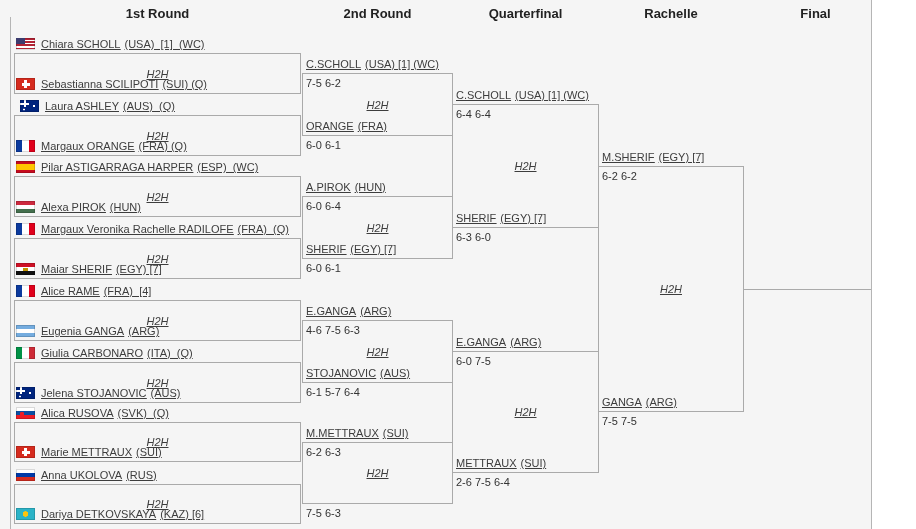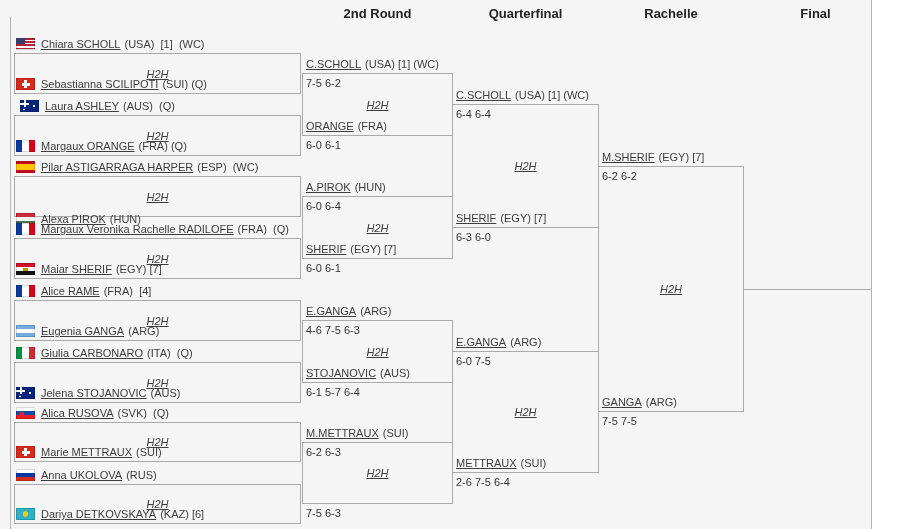--- a/index.html
+++ b/index.html
@@ -2,21 +2,21 @@
 <html><head>
 <meta charset="utf-8">
 <style>
   html,body{margin:0;padding:0;background:#ffffff;}
   body{font-family:"Liberation Sans",sans-serif;font-size:11px;color:#3d3d3d;}
   .stage{position:relative;width:871px;height:529px;background:#f5f5f5;border-right:1px solid #b5b5b5;overflow:hidden;}
   .hdr{position:absolute;top:6px;font-weight:bold;font-size:13px;color:#222;text-align:center;}
   .vline{position:absolute;width:1px;background:#b5b5b5;}
   .hline{position:absolute;height:1px;background:#aaa;}
   .mbox{position:absolute;border:1px solid #aaa;box-sizing:border-box;display:flex;align-items:center;justify-content:center;}
-  .entry{position:absolute;height:16px;line-height:16px;white-space:nowrap;}
+  .entry{position:absolute;height:16px;line-height:16px;white-space:nowrap;text-decoration:underline;}
   .plink{color:#3d3d3d;text-decoration:underline;cursor:pointer;}
   .pinfo{color:#3d3d3d;white-space:pre;padding-left:4px;}
   .score{position:absolute;height:14px;line-height:14px;color:#333;white-space:nowrap;}
   .h2h{font-style:italic;color:#3d3d3d;text-decoration:underline;cursor:pointer;}
   .flag{display:inline-block;width:19px;height:12px;margin-right:6px;vertical-align:-2px;position:relative;outline:1px solid rgba(0,0,0,.15);outline-offset:-1px;}
   .f-usa{background:repeating-linear-gradient(180deg,#b22234 0 1.6px,#fff 1.6px 3.2px);}
   .f-usa::after{content:"";position:absolute;left:0;top:0;width:9px;height:6px;background:#3c3b6e;}
   .f-sui{background:linear-gradient(#fff,#fff) 50% 50%/3px 8px no-repeat,linear-gradient(#fff,#fff) 50% 50%/8px 3px no-repeat,#d52b1e;}
   .f-aus{background:linear-gradient(#fff,#fff) 3.5px 0/2px 7px no-repeat,linear-gradient(#fff,#fff) 0 2.5px/9px 2px no-repeat,radial-gradient(circle at 14px 6px,#fff 0 1px,transparent 1.5px),radial-gradient(circle at 4px 9.5px,#fff 0 .8px,transparent 1.2px),#00247d;}
   .f-fra{background:linear-gradient(90deg,#0b3a9e 0 33%,#fff 33% 67%,#e0001b 67%);}
@@ -27,20 +27,21 @@
   .f-ita{background:linear-gradient(90deg,#009246 0 33%,#fff 33% 67%,#ce2b37 67%);}
   .f-svk{background:radial-gradient(circle at 6px 7px,#ee1c25 0 2px,transparent 2.4px),linear-gradient(180deg,#fff 0 33%,#0b4ea2 33% 67%,#ee1c25 67%);}
   .f-rus{background:linear-gradient(180deg,#fff 0 33%,#0039a6 33% 67%,#d52b1e 67%);}
   .f-kaz{background:radial-gradient(circle at 50% 50%,#fec50c 0 2.5px,transparent 3px),#2bb3c7;}
 </style>
 </head>
 <body>
 
 <div class="stage">
 
+  <div class="hdr" style="left:14px;width:287px;">1st Round</div>
   <div class="hdr" style="left:302px;width:151px;">2nd Round</div>
   <div class="hdr" style="left:452px;width:147px;">Quarterfinal</div>
   <div class="hdr" style="left:598px;width:146px;">Rachelle</div>
   <div class="hdr" style="left:743px;width:145px;">Final</div>
 
   <div class="vline" style="left:10px;top:17px;height:512px;"></div>
 
   <div class="mbox" style="left:14px;top:53px;width:287px;height:41px;">
       <a class="h2h" href="#">H2H</a>
     </div>
@@ -64,21 +65,21 @@
     </div>
   <div class="mbox" style="left:14px;top:484px;width:287px;height:40px;">
       <a class="h2h" href="#">H2H</a>
     </div>
 
   <div class="entry" style="left:16px;top:36px;"><span class="flag f-usa"></span><a class="plink" href="#">Chiara SCHOLL</a><span class="pinfo">(USA)  [1]  (WC)</span></div>
   <div class="entry" style="left:16px;top:76px;"><span class="flag f-sui"></span><a class="plink" href="#">Sebastianna SCILIPOTI</a><span class="pinfo">(SUI) (Q)</span></div>
   <div class="entry" style="left:20px;top:98px;"><span class="flag f-aus"></span><a class="plink" href="#">Laura ASHLEY</a><span class="pinfo">(AUS)  (Q)</span></div>
   <div class="entry" style="left:16px;top:138px;"><span class="flag f-fra"></span><a class="plink" href="#">Margaux ORANGE</a><span class="pinfo">(FRA) (Q)</span></div>
   <div class="entry" style="left:16px;top:159px;"><span class="flag f-esp"></span><a class="plink" href="#">Pilar ASTIGARRAGA HARPER</a><span class="pinfo">(ESP)  (WC)</span></div>
-  <div class="entry" style="left:16px;top:199px;margin-top:12px;"><span class="flag f-hun"></span><a class="plink" href="#">Alexa PIROK</a><span class="pinfo">(HUN)</span></div>
+  <div class="entry" style="left:16px;top:199px;"><span class="flag f-hun"></span><a class="plink" href="#">Alexa PIROK</a><span class="pinfo">(HUN)</span></div>
   <div class="entry" style="left:16px;top:221px;"><span class="flag f-fra"></span><a class="plink" href="#">Margaux Veronika Rachelle RADILOFE</a><span class="pinfo">(FRA)  (Q)</span></div>
   <div class="entry" style="left:16px;top:261px;"><span class="flag f-egy"></span><a class="plink" href="#">Maiar SHERIF</a><span class="pinfo">(EGY) [7]</span></div>
   <div class="entry" style="left:16px;top:283px;"><span class="flag f-fra"></span><a class="plink" href="#">Alice RAME</a><span class="pinfo">(FRA)  [4]</span></div>
   <div class="entry" style="left:16px;top:323px;"><span class="flag f-arg"></span><a class="plink" href="#">Eugenia GANGA</a><span class="pinfo">(ARG)</span></div>
   <div class="entry" style="left:16px;top:345px;"><span class="flag f-ita"></span><a class="plink" href="#">Giulia CARBONARO</a><span class="pinfo">(ITA)  (Q)</span></div>
   <div class="entry" style="left:16px;top:385px;"><span class="flag f-aus"></span><a class="plink" href="#">Jelena STOJANOVIC</a><span class="pinfo">(AUS)</span></div>
   <div class="entry" style="left:16px;top:405px;"><span class="flag f-svk"></span><a class="plink" href="#">Alica RUSOVA</a><span class="pinfo">(SVK)  (Q)</span></div>
   <div class="entry" style="left:16px;top:444px;"><span class="flag f-sui"></span><a class="plink" href="#">Marie METTRAUX</a><span class="pinfo">(SUI)</span></div>
   <div class="entry" style="left:16px;top:467px;"><span class="flag f-rus"></span><a class="plink" href="#">Anna UKOLOVA</a><span class="pinfo">(RUS)</span></div>
   <div class="entry" style="left:16px;top:506px;"><span class="flag f-kaz"></span><a class="plink" href="#">Dariya DETKOVSKAYA</a><span class="pinfo">(KAZ) [6]</span></div>

